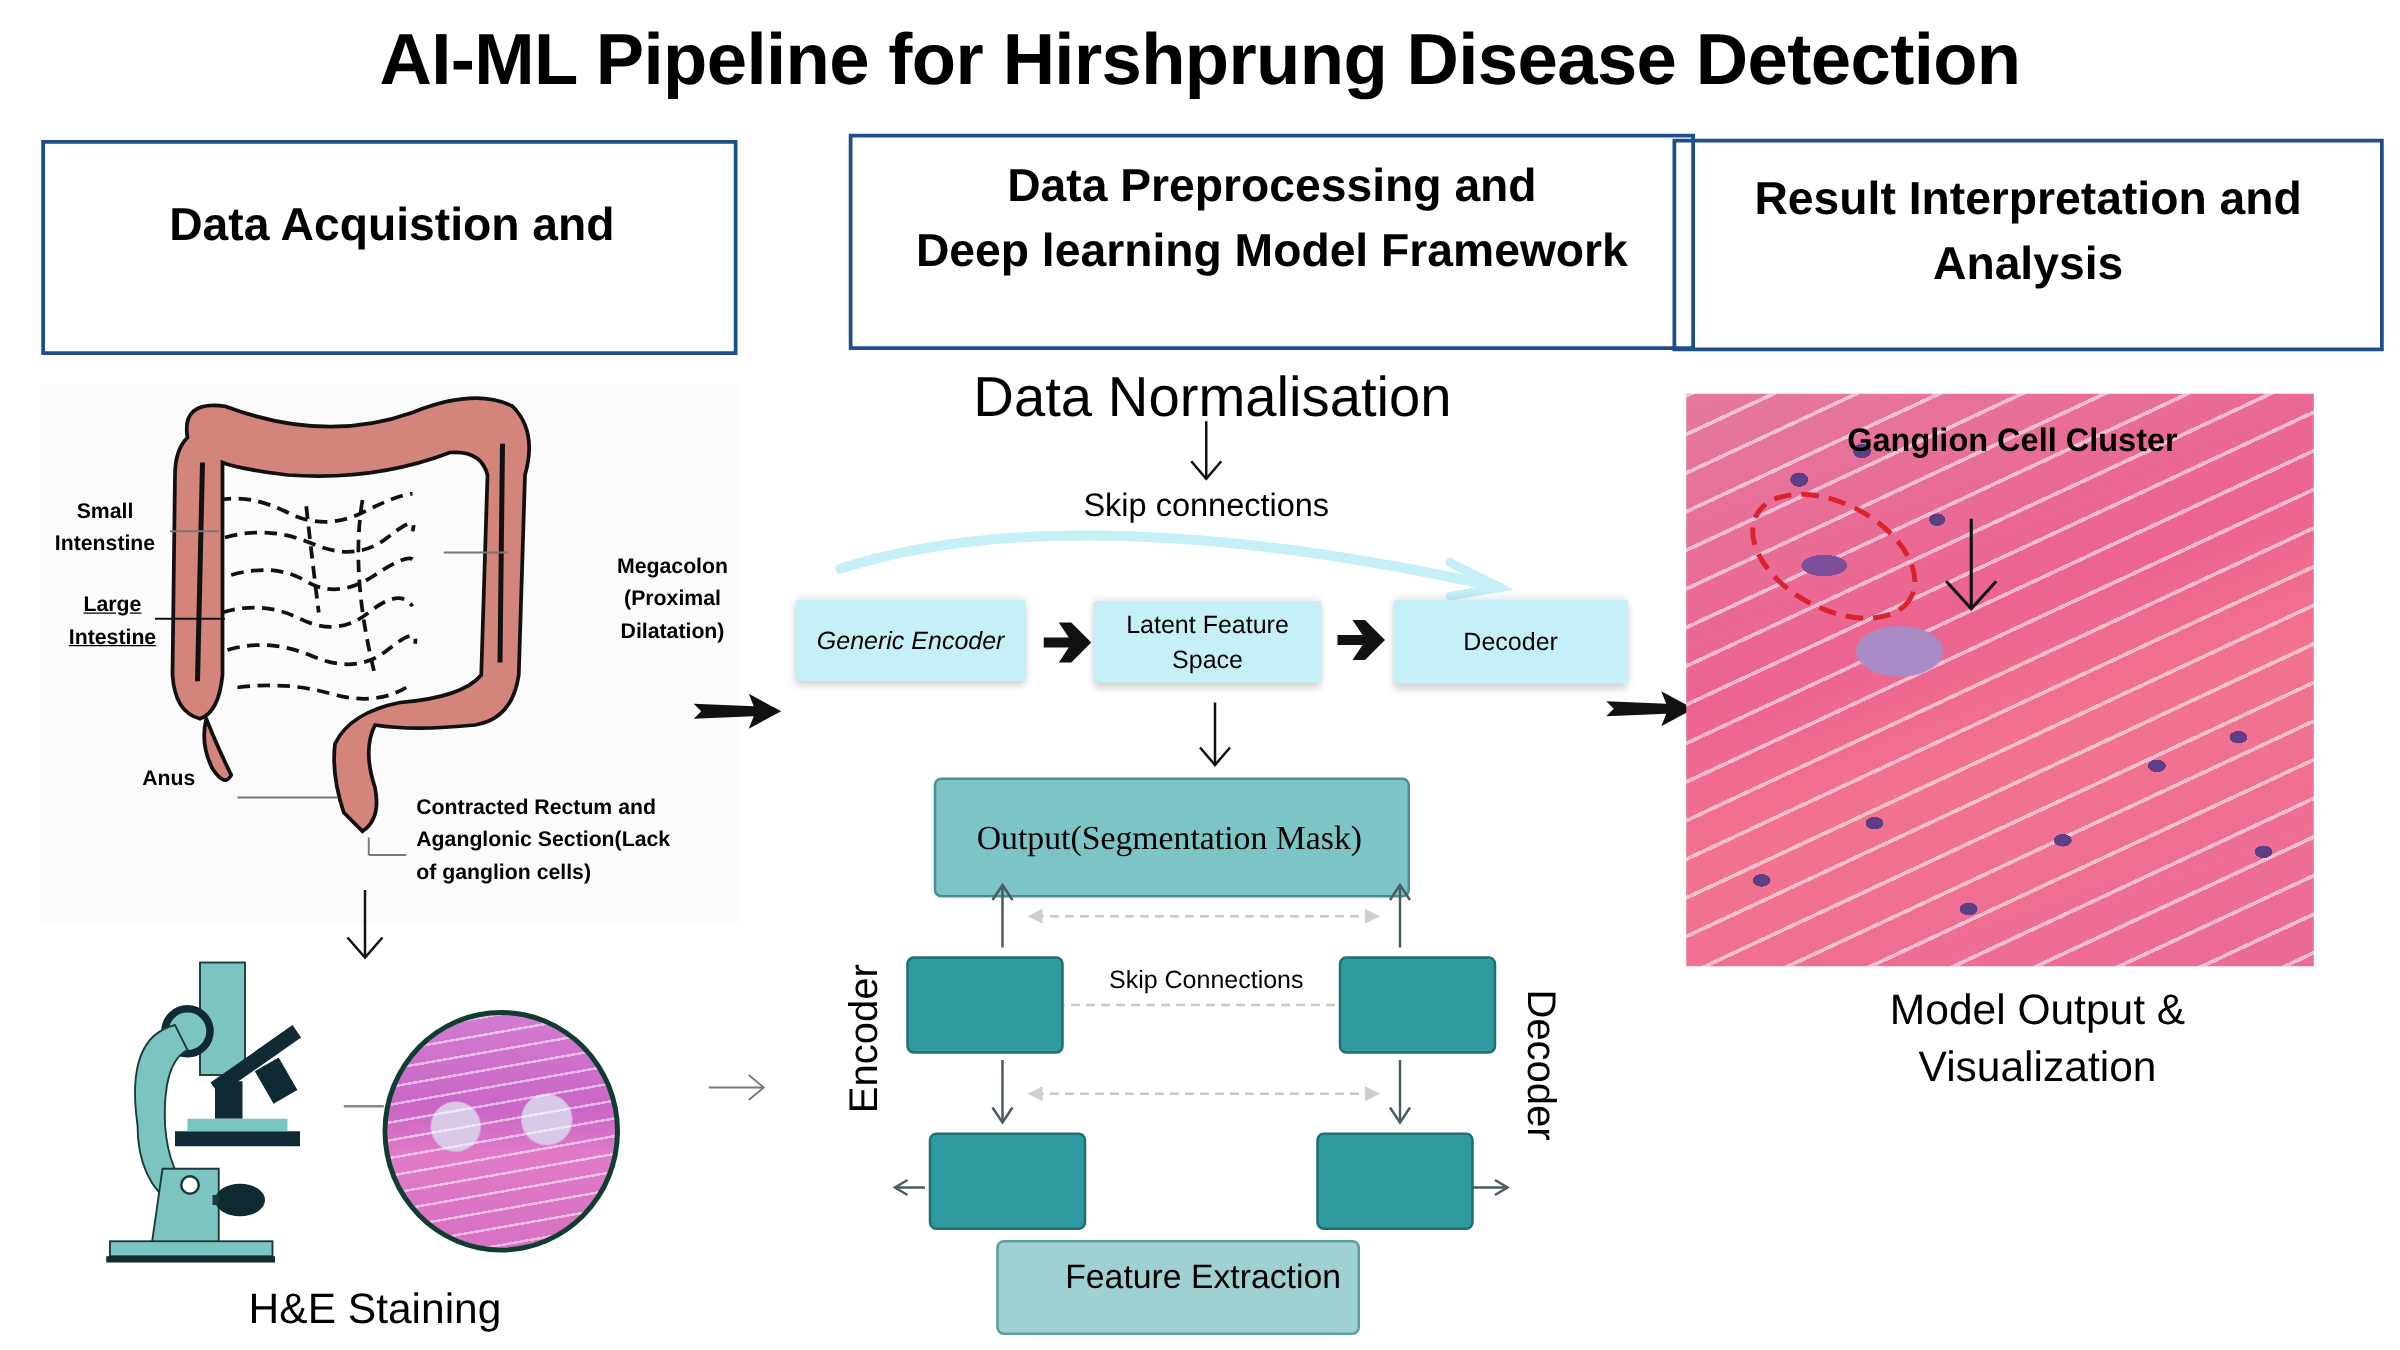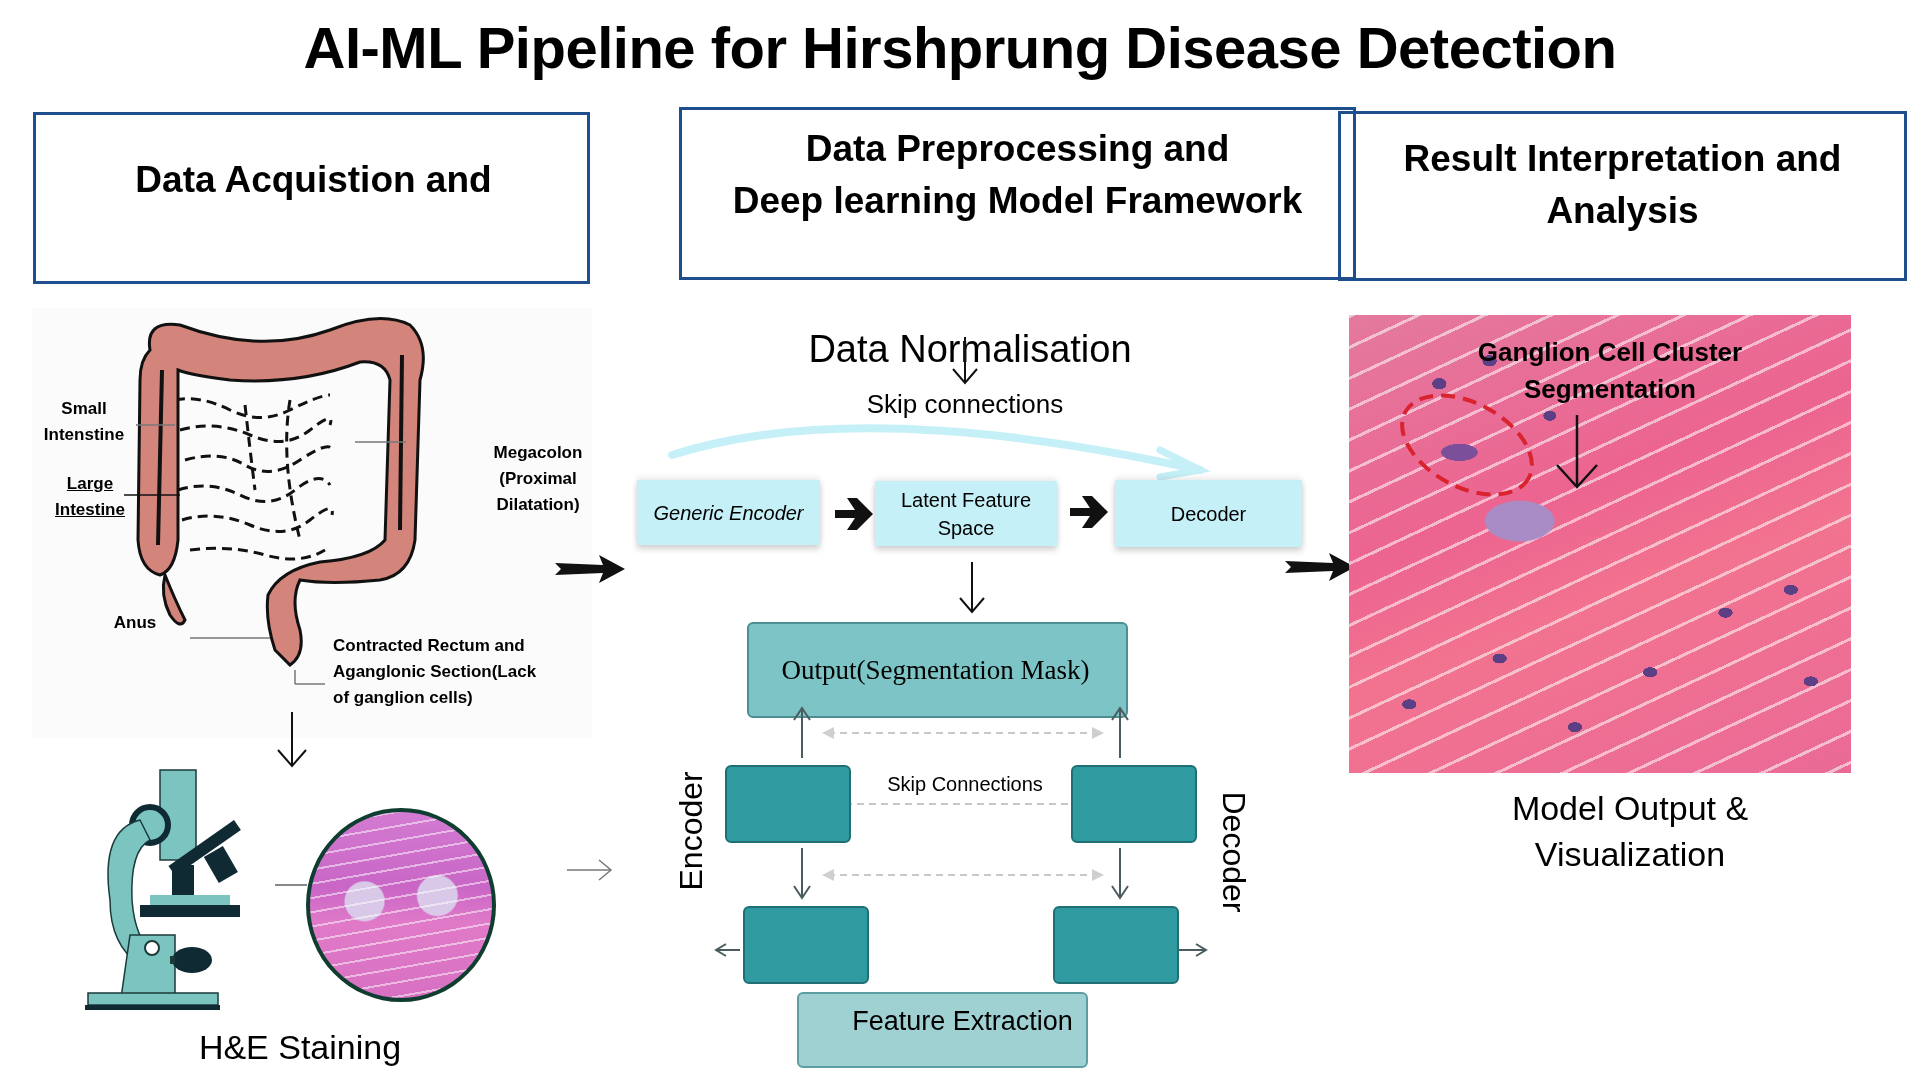--- a/index.html
+++ b/index.html
@@ -141,21 +141,21 @@
 
 <div class="abs cap" style="left:160px; top:1028px; width:280px;">H&amp;E Staining</div>
 
 <svg style="left:553px; top:555px;" width="74" height="30">
   <path d="M2 8 L50 10 L46 0 L72 14 L46 28 L50 18 L2 20 L8 14 Z" fill="#111"></path>
 </svg>
 <svg style="left:1283px; top:553px;" width="74" height="30">
   <path d="M2 8 L50 10 L46 0 L72 14 L46 28 L50 18 L2 20 L8 14 Z" fill="#111"></path>
 </svg>
 
-<div class="abs" style="left:750px; top:292px; width:440px; text-align:center; font-size:38px;margin-top:36px;">Data Normalisation</div>
+<div class="abs" style="left:750px; top:292px; width:440px; text-align:center; font-size:45px;">Data Normalisation</div>
 <svg style="left:948px; top:335px;" width="40" height="52">
   <line x1="17" y1="2" x2="17" y2="48" stroke="#111" stroke-width="2"></line>
   <polyline points="5,34 17,48 29,34" fill="none" stroke="#111" stroke-width="2"></polyline>
 </svg>
 <div class="abs" style="left:800px; top:389px; width:330px; text-align:center; font-size:26px;">Skip connections</div>
 
 <svg style="left:660px; top:415px;" width="560" height="80">
   <path d="M12 40 Q200 -20 540 55" fill="none" stroke="#c6f0f7" stroke-width="8" stroke-linecap="round"></path>
   <polyline points="500,35 540,55 500,62" fill="none" stroke="#c6f0f7" stroke-width="7" stroke-linecap="round"></polyline>
 </svg>
@@ -250,19 +250,18 @@
               linear-gradient(160deg, #e4799e 0%, #ec6490 40%, #f2738f 60%, #ea6a97 100%);"></div>
 
 <svg style="left:1349px; top:315px;" width="502" height="458">
   <ellipse cx="118" cy="130" rx="70" ry="42" transform="rotate(28 118 130)" fill="none" stroke="#d9232e" stroke-width="4" stroke-dasharray="14 8"></ellipse>
   <line x1="228" y1="100" x2="228" y2="170" stroke="#111" stroke-width="2.5"></line>
   <polyline points="208,150 228,172 248,150" fill="none" stroke="#111" stroke-width="2.5"></polyline>
 </svg>
 
 <div class="abs" style="left:1440px; top:334px; width:340px; text-align:center; font-size:26px; font-weight:bold; line-height:37px;">
   <div>Ganglion Cell Cluster</div>
-  <div>Segmentation</div>
 </div>
 
 <div class="abs cap" style="left:1460px; top:785px; width:340px; line-height:46px;">
   <div>Model Output &amp;</div>
   <div>Visualization</div>
 </div>
 
 </body></html>

